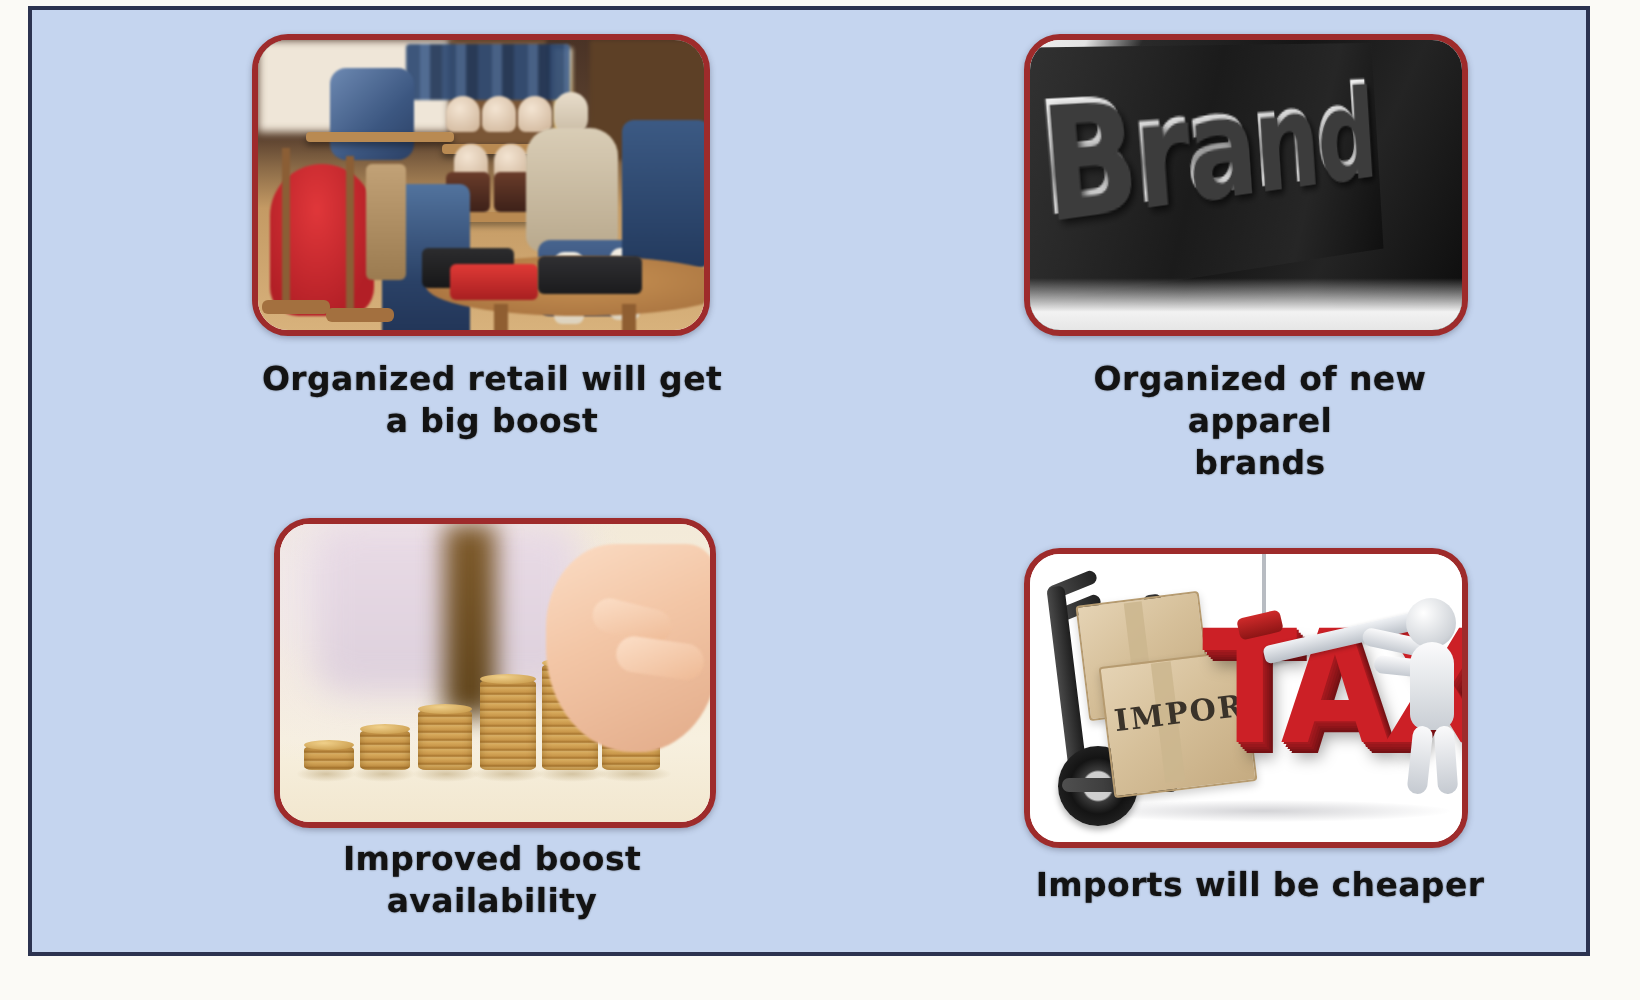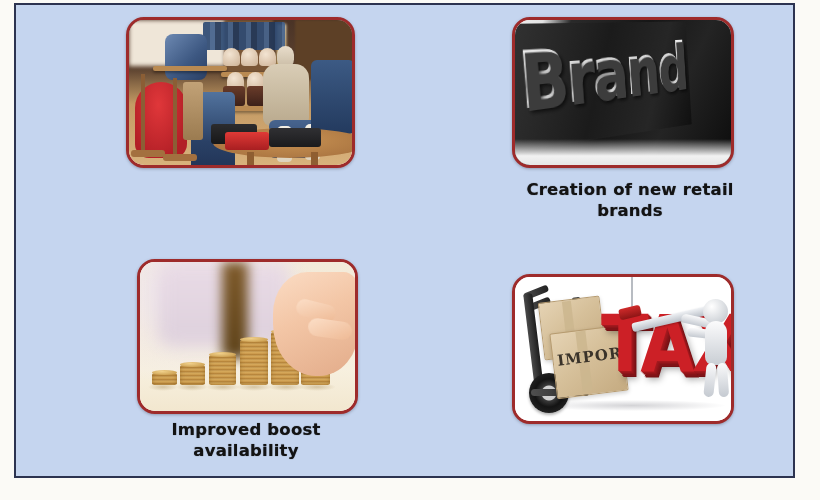--- a/index.html
+++ b/index.html
@@ -362,32 +362,34 @@
           <div class="store-boot" style="left:176px; top:104px;"></div>
           <div class="store-item" style="left:182px;top:40px;width:44px;height:74px;background:linear-gradient(#3c5a84,#233a5e);border-radius:6px;"></div>
           <div class="store-table"></div>
           <div class="store-table-leg" style="left:118px; top:132px;"></div>
           <div class="store-table-leg" style="left:182px; top:132px;"></div>
           <div class="store-folded-dark"></div>
           <div class="store-folded-red"></div>
           <div class="store-folded-dark2"></div>
         </div>
       </div>
+      <div class="caption" style="left:0; top:162px; width:240px;">Organized retail will get
+a big boost</div>
     </div>
 
     <div class="panel" style="left:494px; top:12px; width:240px; height:215px;">
       <div class="photo-frame" style="left:2px; width:222px; height:151px;">
         <div class="photo-inner">
           <div class="brand-bg"></div>
           <div class="brand-plate"></div>
           <div class="brand-text">Brand</div>
           <div class="brand-floor"></div>
         </div>
       </div>
-      <div class="caption" style="left:0; top:162px; width:240px;">Creation of new retail
+      <div class="caption" style="left:0; top:162px; width:240px;">Organized of new apparel
 brands</div>
     </div>
 
     <div class="panel" style="left:110px; top:254px; width:240px; height:210px;">
       <div class="photo-frame" style="left:11px; width:221px; height:155px;">
         <div class="photo-inner">
           <div class="coin-bg"></div>
           <div class="coin-blur-shirt"></div>
           <div class="coin-tie"></div>
 
@@ -446,16 +448,17 @@
           <div class="tax-saw-handle"></div>
 
           <div class="tax-figure-limb" style="left:166px; top:40px; width:36px; height:9px; transform:rotate(12deg);"></div>
           <div class="tax-figure-limb" style="left:172px; top:52px; width:32px; height:9px; transform:rotate(6deg);"></div>
           <div class="tax-figure-head"></div>
           <div class="tax-figure-body"></div>
           <div class="tax-figure-limb" style="left:190px; top:86px; width:10px; height:34px; transform:rotate(6deg);"></div>
           <div class="tax-figure-limb" style="left:203px; top:86px; width:10px; height:34px; transform:rotate(-4deg);"></div>
         </div>
       </div>
+      <div class="caption" style="left:0; top:158px; width:240px;">Imports will be cheaper</div>
     </div>
 
   </div>
 </div>
 
 </body></html>

